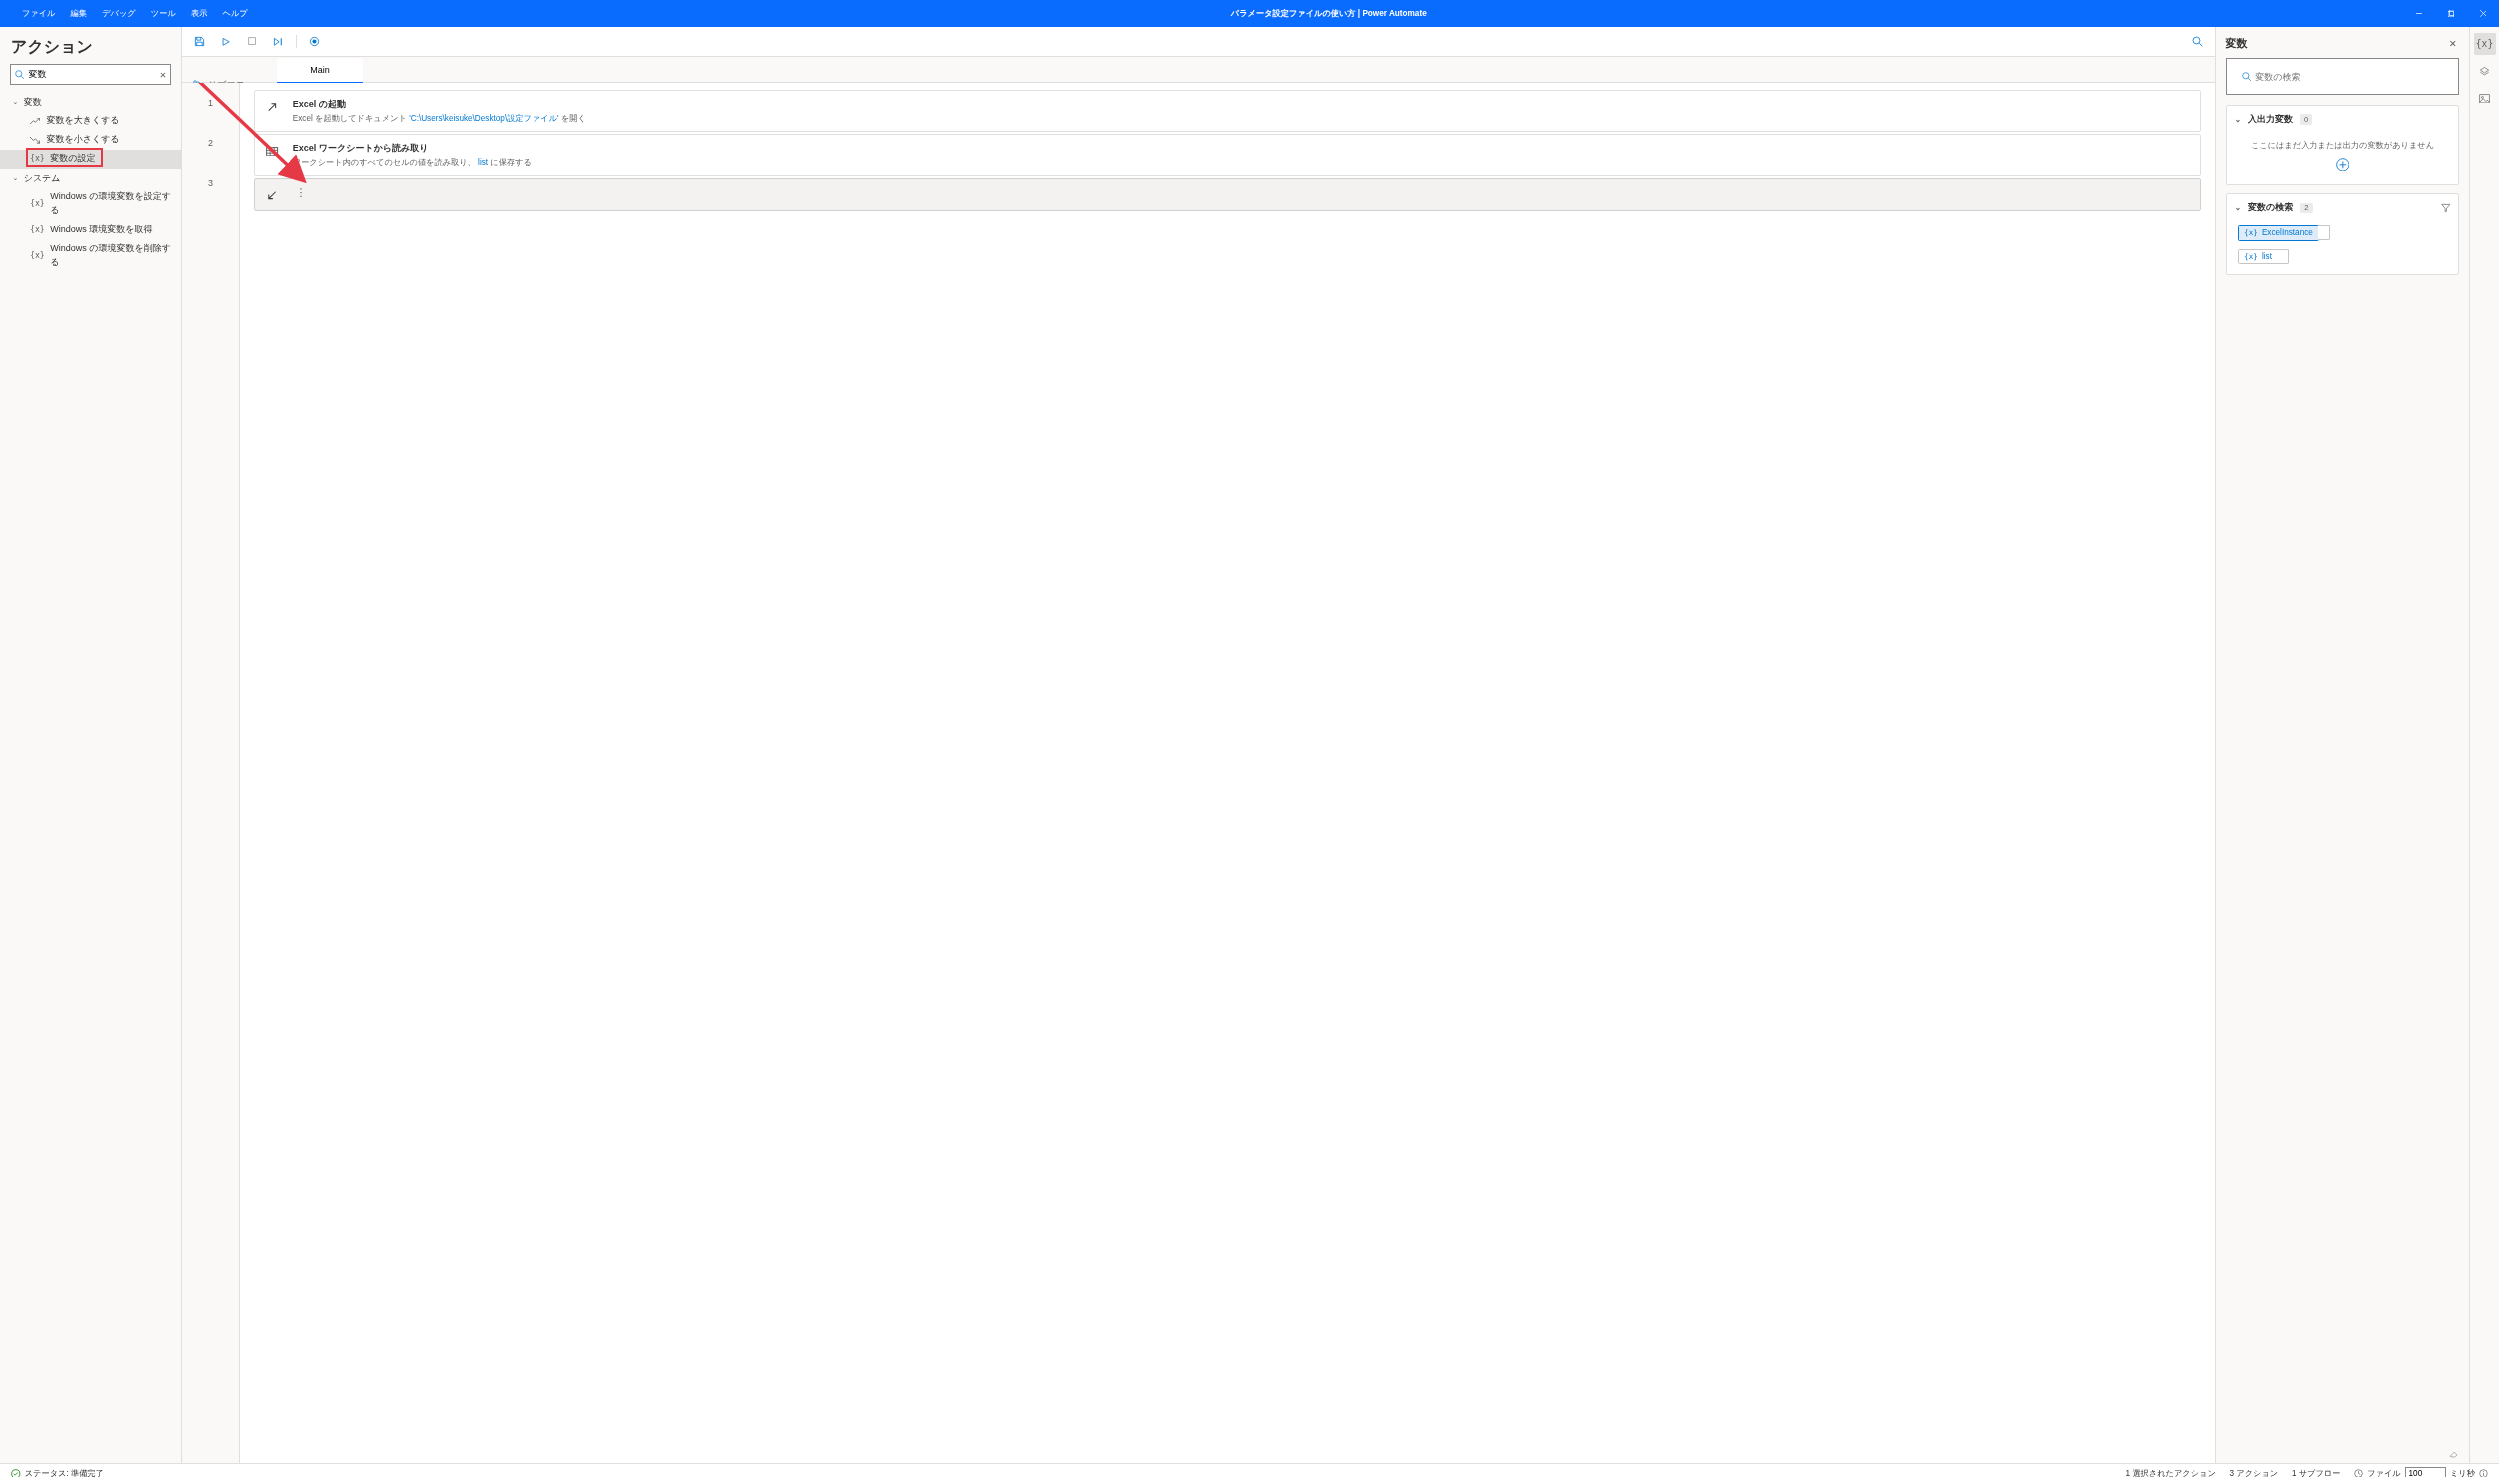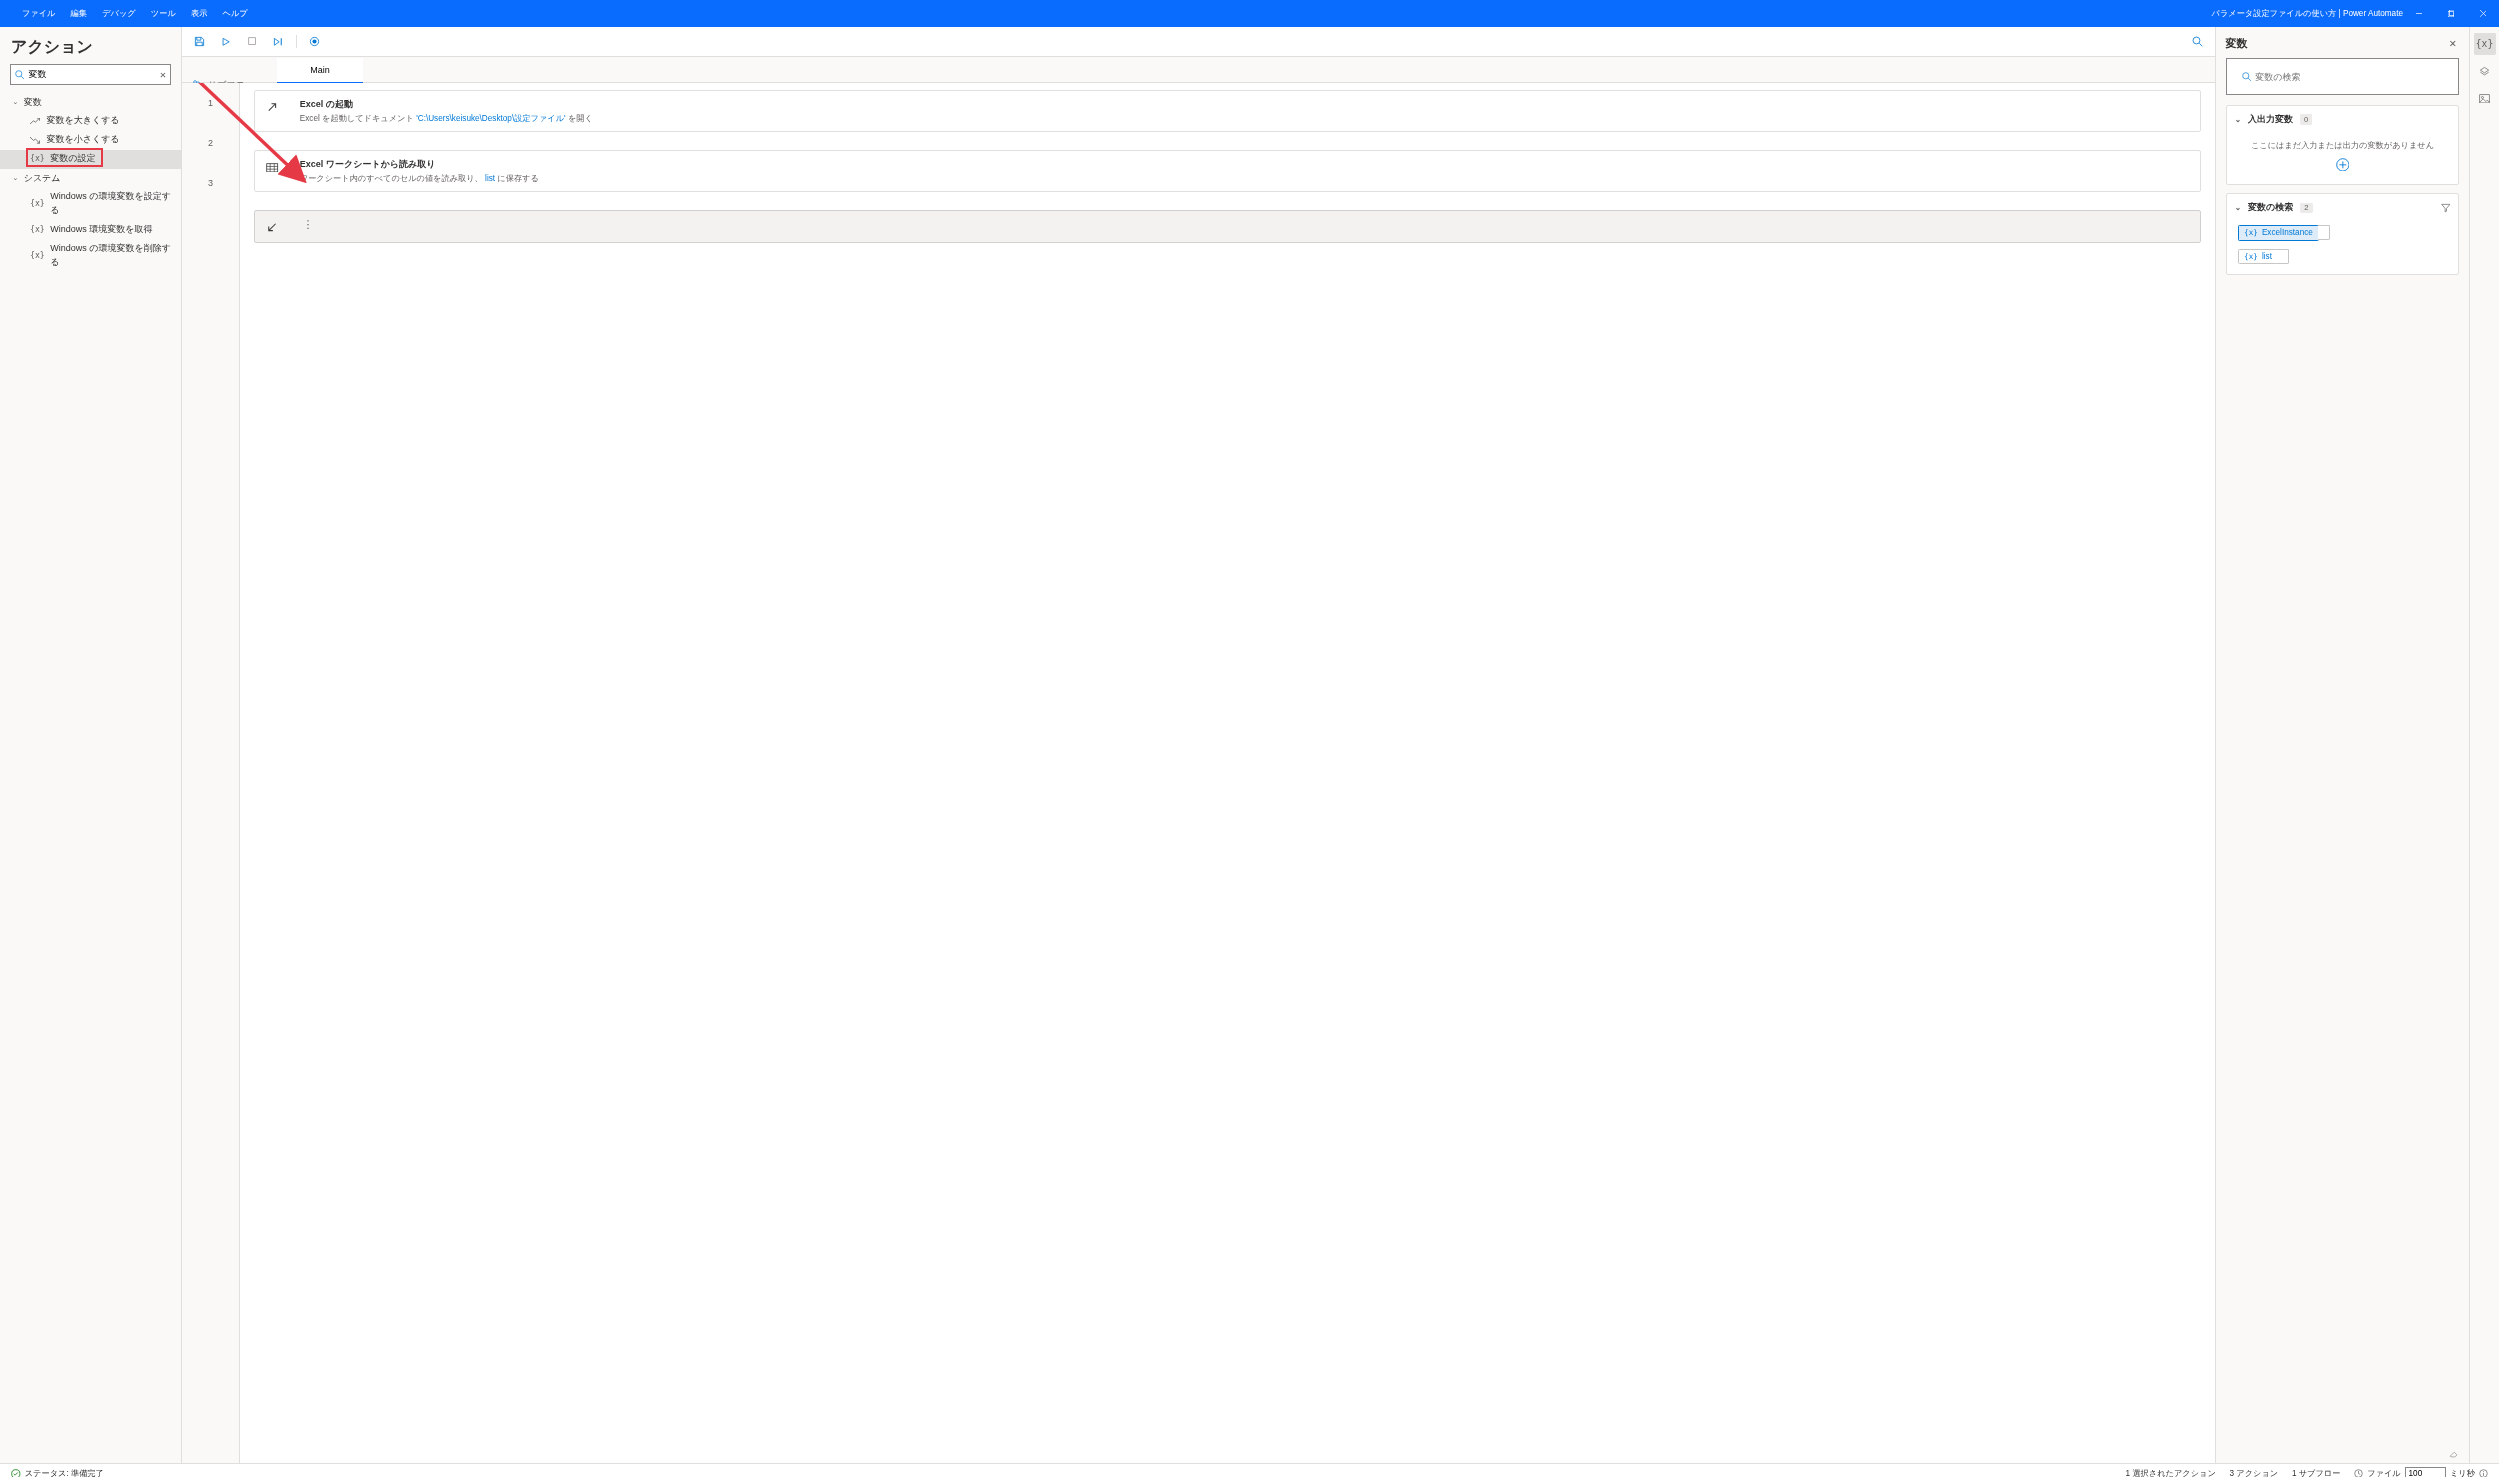--- a/index.html
+++ b/index.html
@@ -2,21 +2,21 @@
 <html style="font-size:11px"><head>
 <meta charset="utf-8">
 <style>
 * { margin: 0; padding: 0; box-sizing: border-box; font-family: "Segoe UI", "Yu Gothic UI", Meiryo, sans-serif; }
 html, body { width: 100%; height: 100%; overflow: hidden; background: #f3f2f1; }
 
 
 .titlebar { height: 27px; background: #0a6cff; color: #fff; display: flex; align-items: center; font-size: 8.2px; }
 .menubar { display: flex; gap: 1.4px; padding-left: 15px; }
 .menu-item { padding: 2.7px 6.9px; cursor: pointer; }
-.title-center { flex: 1; text-align: right; font-size: 8.2px; }
+.title-center { flex: 1; text-align: center; font-size: 8.2px; font-weight: bold; }
 .win-controls { display: flex; }
 .win-btn { width: 32px; height: 20.6px; display: flex; align-items: center; justify-content: center; cursor: pointer; }
 
 
 .app-body { display: flex; height: calc(100% - 20.6px - 20.6px); }
 
 
 .actions-panel { width: 182px; background: #faf9f8; border-right: 0.7px solid #e1dfdd; display: flex; flex-direction: column; }
 .actions-header { font-size: 16px; font-weight: 600; padding: 9.6px 11px 6.9px; color: #323130; }
 .actions-search { margin: 0 9.6px 8.2px; border: 0.7px solid #8a8886; background: #fff; height: 20.6px; display: flex; align-items: center; padding: 0 4.1px; }
@@ -44,21 +44,21 @@
 
 .subflow-bar { height: 26px; display: flex; align-items: stretch; background: #faf9f8; border-bottom: 0.7px solid #e1dfdd; }
 .subflow-label { display: flex; align-items: center; gap: 5.5px; padding: 0 11px; font-size: 9px; color: #605e5c; border-right: 0.7px solid #e1dfdd; cursor: pointer; margin-top: 28px; }
 .subflow-tab { display: flex; align-items: center; padding: 0 33px; border-bottom: 1.4px solid #0a6cff; background: #fff; font-size: 9px; position: relative; top: 0.7px; }
 
 .flow-canvas { flex: 1; display: flex; background: #fff; overflow: auto; position: relative; }
 .gutter { width: 58px; border-right: 0.7px solid #e1dfdd; background: #faf9f8; }
 .gutter-num { height: 40px; display: flex; align-items: center; justify-content: center; font-size: 9px; color: #605e5c; }
 .steps { flex: 1; padding: 6.9px 13.7px; }
 
-.step-card { border: 0.7px solid #e1dfdd; border-radius: 2.1px; background: #fff; margin-bottom: 18px; padding: 6.9px 9.6px; display: flex; gap: 19px; align-items: flex-start; cursor: pointer; position: relative; }
+.step-card { border: 0.7px solid #e1dfdd; border-radius: 2.1px; background: #fff; margin-bottom: 2px; padding: 6.9px 9.6px; display: flex; gap: 12px; align-items: flex-start; cursor: pointer; position: relative; }
 .step-card.selected { background: #f3f2f1; border-color: #d2d0ce; }
 .step-icon { width: 16.5px; height: 16.5px; display: flex; align-items: center; justify-content: center; font-size: 12.4px; color: #3b3a39; margin-top: 1.4px; }
 .step-body { flex: 1; }
 .step-title { font-size: 9px; font-weight: 600; color: #323130; margin-bottom: 2.1px; }
 .step-desc { font-size: 8.2px; color: #605e5c; }
 .step-desc .link { color: #0078d4; }
 .step-more { color: #605e5c; font-size: 11px; cursor: pointer; padding: 0 2.7px; }
 
 
 .arrow-overlay { position: absolute; left: -62px; top: -20.6px; width: 275px; height: 137px; pointer-events: none; z-index: 5; }

